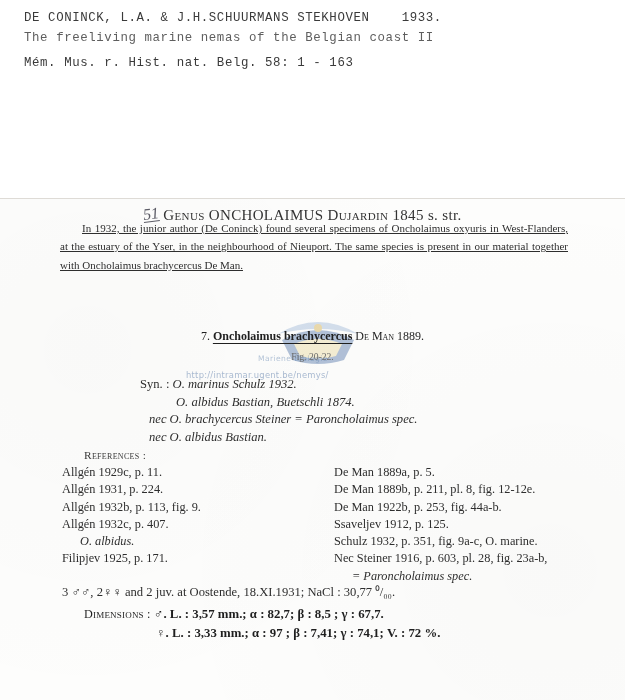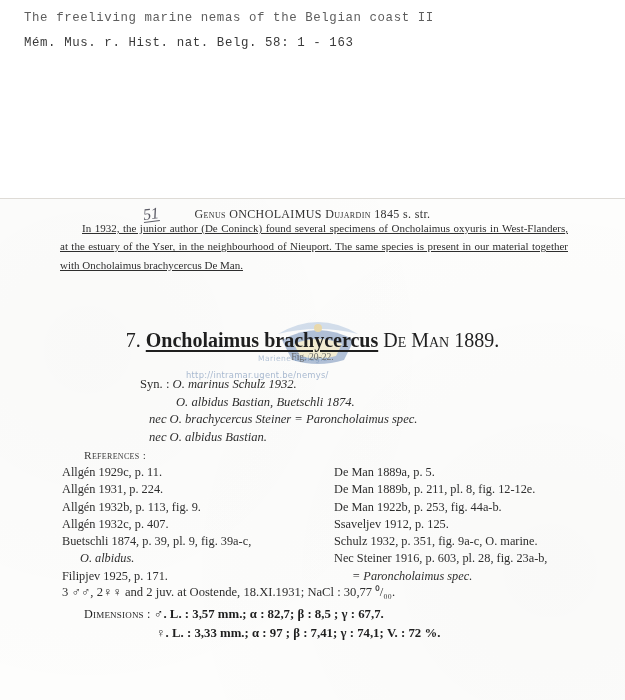--- a/index.html
+++ b/index.html
@@ -91,21 +91,21 @@
   .page-inner {
     position: relative;
     z-index: 2;
   }
 
   .genus-line {
     position: absolute;
     left: 0; right: 0;
     top: 8px;
     text-align: center;
-    font-size: 12px;
+    font-size: 15px;
     letter-spacing: 0.35px;
     color: #333;
   }
   .smallcaps { font-variant: small-caps; }
 
   .folio-mark {
     position: absolute;
     left: 143px;
     top: 6px;
     font-family: "Liberation Serif", serif;
@@ -129,21 +129,21 @@
     text-decoration: underline;
   }
   .intro-para .indent { display: inline-block; width: 22px; }
   i { font-style: italic; }
 
   .species-heading {
     position: absolute;
     left: 0; right: 0;
     top: 130px;
     text-align: center;
-    font-size: 20px;
+    font-size: 12px;
     color: #1f1f1f;
   }
   .species-heading .underlined {
     text-decoration: underline;
     text-underline-offset: 2.5px;
     font-weight: bold;
   }
   .fig-caption {
     position: absolute;
     left: 0; right: 0;
@@ -209,20 +209,21 @@
   }
   .dims .row { white-space: nowrap; }
   .dims .row.second { padding-left: 72px; }
   .dims b { font-weight: bold; }
   .dims .lbl { font-variant: small-caps; font-size: 12.2px; letter-spacing: .2px; }
 </style>
 </head>
 <body>
 
 <div class="typed-header">
+  <div class="line">DE CONINCK, L.A. &amp; J.H.SCHUURMANS STEKHOVEN    1933.</div>
   <div class="line faint">The freeliving marine nemas of the Belgian coast II</div>
   <div class="line third">Mém. Mus. r. Hist. nat. Belg. 58: 1 - 163</div>
 </div>
 
 <div class="scan-page">
 
   <svg class="wm-logo" viewBox="0 0 92 64" aria-hidden="true">
     <path d="M6 30 Q46 6 86 30 Q46 20 6 30 Z" fill="#9ab4d6"></path>
     <path d="M10 36 Q46 16 82 36 L72 56 Q46 64 20 56 Z" fill="#4a6fa5"></path>
     <path d="M22 40 Q46 30 70 40 L64 52 Q46 57 28 52 Z" fill="#e8d79a"></path>
@@ -272,21 +273,20 @@
     </div>
 
     <div class="refs-title smallcaps">References :</div>
 
     <div class="refs-col left">
       <div class="ref"><span>Allgén 1929c, p. 11.</span></div>
       <div class="ref"><span>Allgén 1931, p. 224.</span></div>
       <div class="ref"><span>Allgén 1932b, p. 113, fig. 9.</span></div>
       <div class="ref"><span>Allgén 1932c, p. 407.</span></div>
       <div class="ref">
-        <span>Buetschli 1874, p. 39, pl. 9, fig. 39a-c,</span>
         <i class="cont">O. albidus.</i>
       </div>
       <div class="ref"><span>Filipjev 1925, p. 171.</span></div>
     </div>
 
     <div class="refs-col right">
       <div class="ref"><span>De Man 1889a, p. 5.</span></div>
       <div class="ref"><span>De Man 1889b, p. 211, pl. 8, fig. 12-12e.</span></div>
       <div class="ref"><span>De Man 1922b, p. 253, fig. 44a-b.</span></div>
       <div class="ref"><span>Ssaveljev 1912, p. 125.</span></div>

